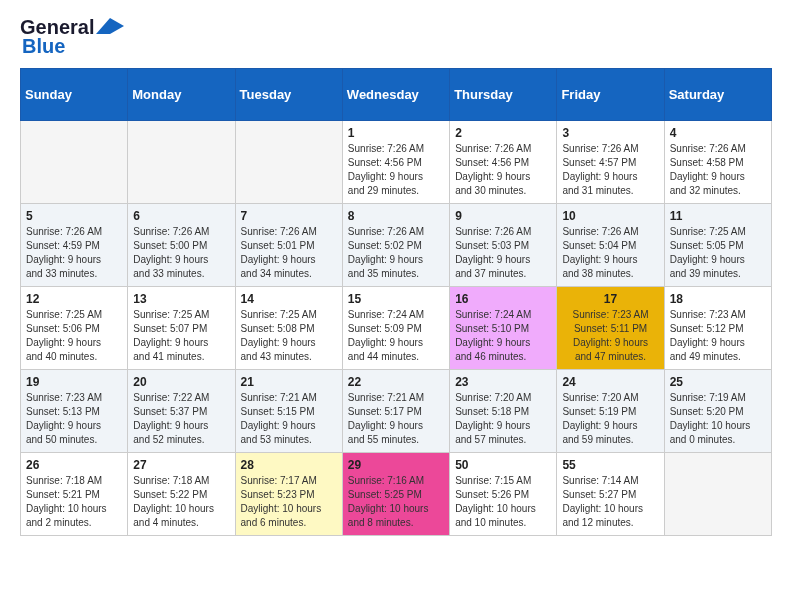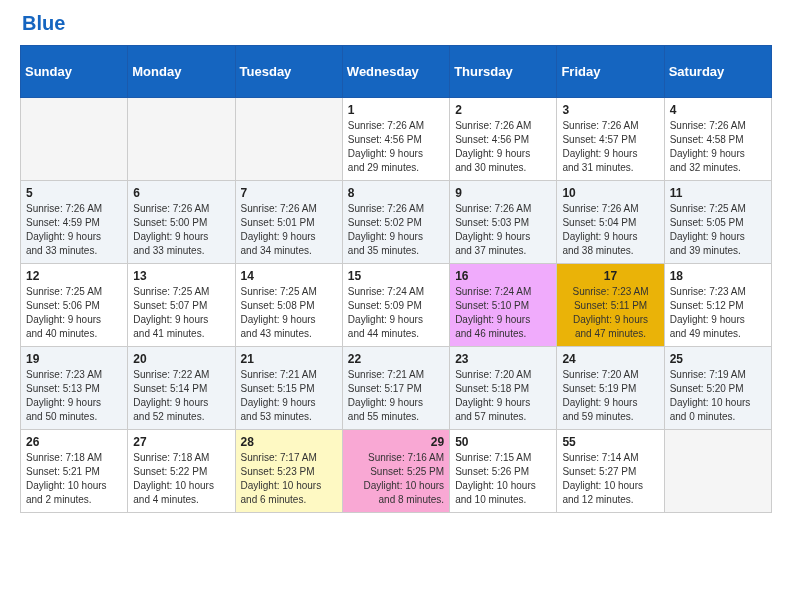--- a/index.html
+++ b/index.html
@@ -82,20 +82,26 @@
     .empty {
       background: #f5f5f5 !important;
     }
   </style>
 </head>
 <body>
 
 <div class="page">
   <div class="header">
     <div class="logo">
+      <div style="display:flex;align-items:center;">
+        <span style="font-size:20px;font-weight:bold;color:#1a1a2e;">General</span>
+        <svg width="28" height="16" viewBox="0 0 28 16" style="margin-left:2px;margin-top:-4px;">
+          <polygon points="0,16 14,0 28,8 14,16" fill="#1565c0"></polygon>
+        </svg>
+      </div>
       <span style="font-size:20px;font-weight:bold;color:#1565c0;margin-top:-4px;margin-left:2px;">Blue</span>
     </div>
     <div class="title-block">
       <div class="main-title"></div>
       <div class="subtitle"></div>
     </div>
   </div>
 
   <table class="calendar">
     <thead>
@@ -249,21 +255,21 @@
           <td style="background: rgb(240, 244, 248);">
             <span class="day-num">19</span>
             <div class="day-info" style="white-space: pre-line;">Sunrise: 7:23 AM
 Sunset: 5:13 PM
 Daylight: 9 hours
 and 50 minutes.</div>
           </td>
           <td style="background: rgb(240, 244, 248);">
             <span class="day-num">20</span>
             <div class="day-info" style="white-space: pre-line;">Sunrise: 7:22 AM
-Sunset: 5:14 PM
+Sunset: 5:37 PM
 Daylight: 9 hours
 and 52 minutes.</div>
           </td>
           <td style="background: rgb(240, 244, 248);">
             <span class="day-num">21</span>
             <div class="day-info" style="white-space: pre-line;">Sunrise: 7:21 AM
 Sunset: 5:15 PM
 Daylight: 9 hours
 and 53 minutes.</div>
           </td>
@@ -311,21 +317,21 @@
 Daylight: 10 hours
 and 4 minutes.</div>
           </td>
           <td style="background: #fef9c3;">
             <span class="day-num">28</span>
             <div class="day-info" style="white-space: pre-line;">Sunrise: 7:17 AM
 Sunset: 5:23 PM
 Daylight: 10 hours
 and 6 minutes.</div>
           </td>
-          <td style="background: #f9a8d4; text-align: right;">
+          <td style="background: #ec4899;">
             <span class="day-num">29</span>
             <div class="day-info" style="white-space: pre-line;">Sunrise: 7:16 AM
 Sunset: 5:25 PM
 Daylight: 10 hours
 and 8 minutes.</div>
           </td>
           <td style="background: rgb(255, 255, 255);">
             <span class="day-num">50</span>
             <div class="day-info" style="white-space: pre-line;">Sunrise: 7:15 AM
 Sunset: 5:26 PM

